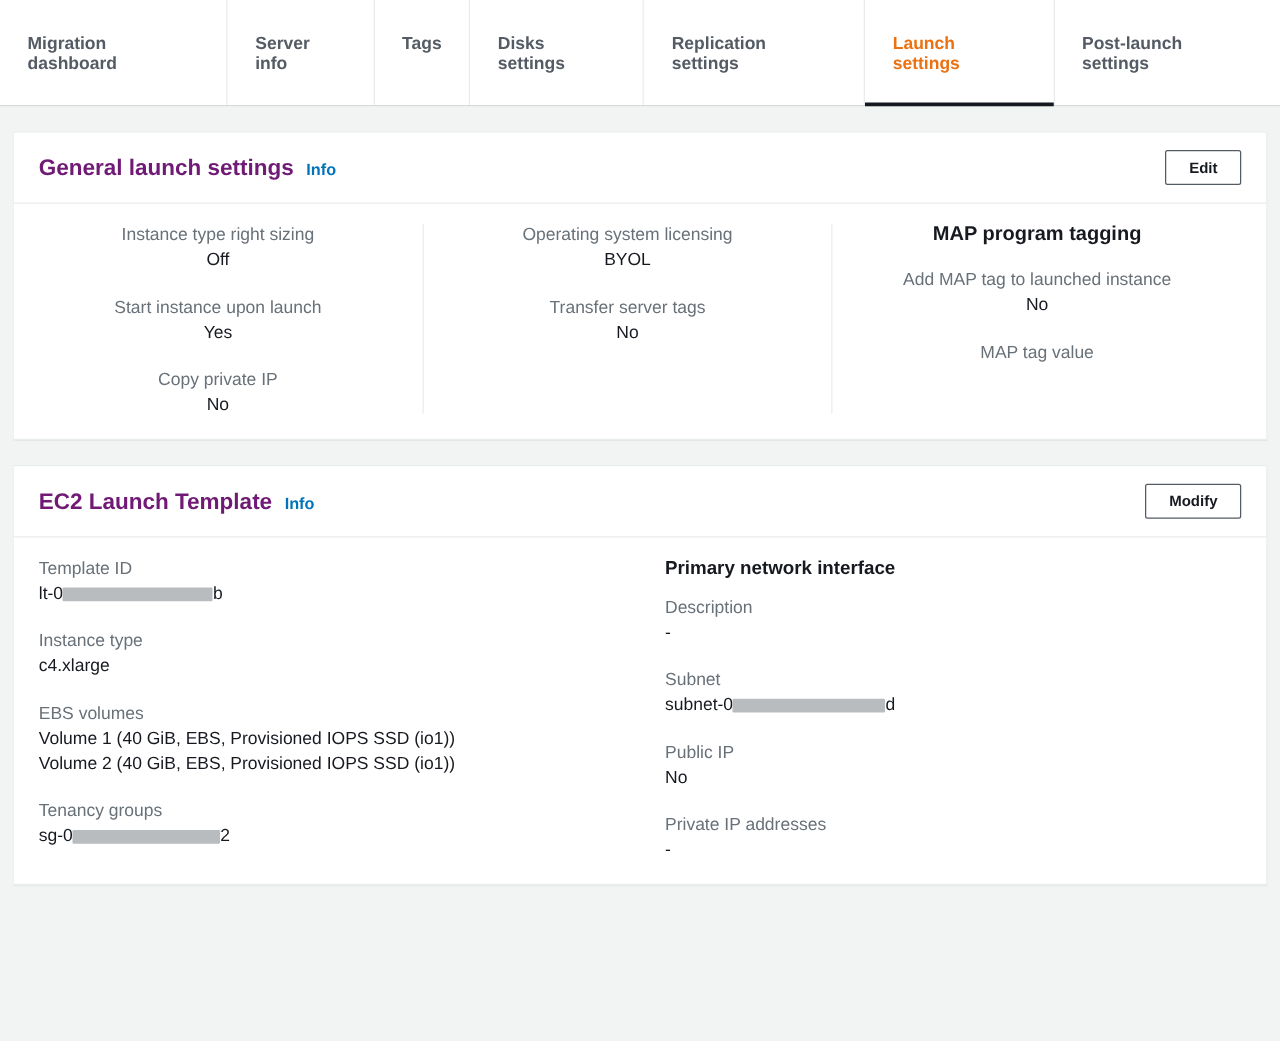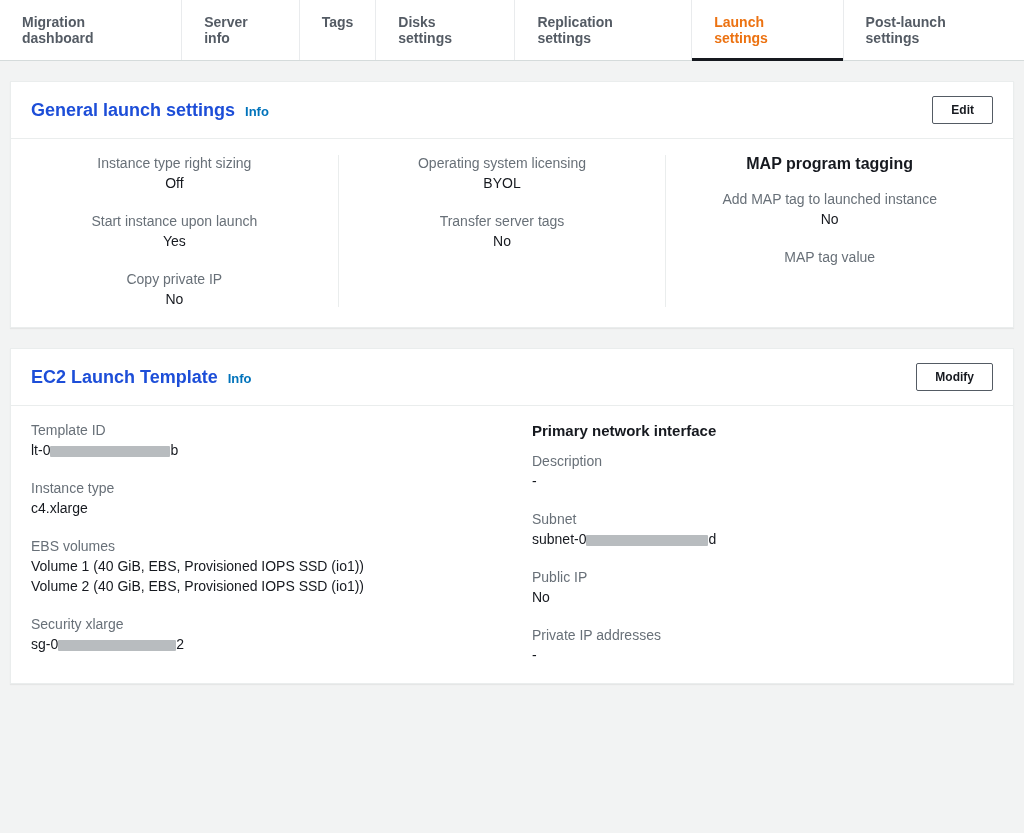--- a/index.html
+++ b/index.html
@@ -16,21 +16,21 @@
     }
     
     
     .tabs {
       display: flex;
       background: #fff;
       border-bottom: 1px solid #d5dbdb;
       padding: 0;
     }
     .tab {
-      padding: 14px 22px;
+      padding: 26px 22px;
       color: #545b64;
       font-weight: 700;
       font-size: 14px;
       cursor: pointer;
       position: relative;
       border-right: 1px solid #e9ebed;
     }
     .tab:last-child {
       border-right: none;
     }
@@ -62,21 +62,21 @@
       border-bottom: 1px solid #eaeded;
     }
     .panel-title-wrap {
       display: flex;
       align-items: baseline;
       gap: 10px;
     }
     .panel-title {
       font-size: 18px;
       font-weight: 700;
-      color: #1d4ed8;
+      color: #701a75;
     }
     .info-link {
       color: #0073bb;
       font-size: 13px;
       font-weight: 700;
       cursor: pointer;
     }
     .btn {
       background: #fff;
       border: 1px solid #545b64;
@@ -240,21 +240,21 @@
         <div class="field">
           <div class="field-label">Instance type</div>
           <div class="field-value">c4.xlarge</div>
         </div>
         <div class="field ebs-list">
           <div class="field-label">EBS volumes</div>
           <div class="field-value">Volume 1 (40 GiB, EBS, Provisioned IOPS SSD (io1))</div>
           <div class="field-value">Volume 2 (40 GiB, EBS, Provisioned IOPS SSD (io1))</div>
         </div>
         <div class="field">
-          <div class="field-label">Security xlarge</div>
+          <div class="field-label">Tenancy groups</div>
           <div class="field-value">
             <span>sg-0</span><span class="redacted r-sg"></span><span>2</span>
           </div>
         </div>
       </div>
       <div class="ec2-col">
         <div class="subheading-net">Primary network interface</div>
         <div class="field">
           <div class="field-label">Description</div>
           <div class="field-value">-</div>

